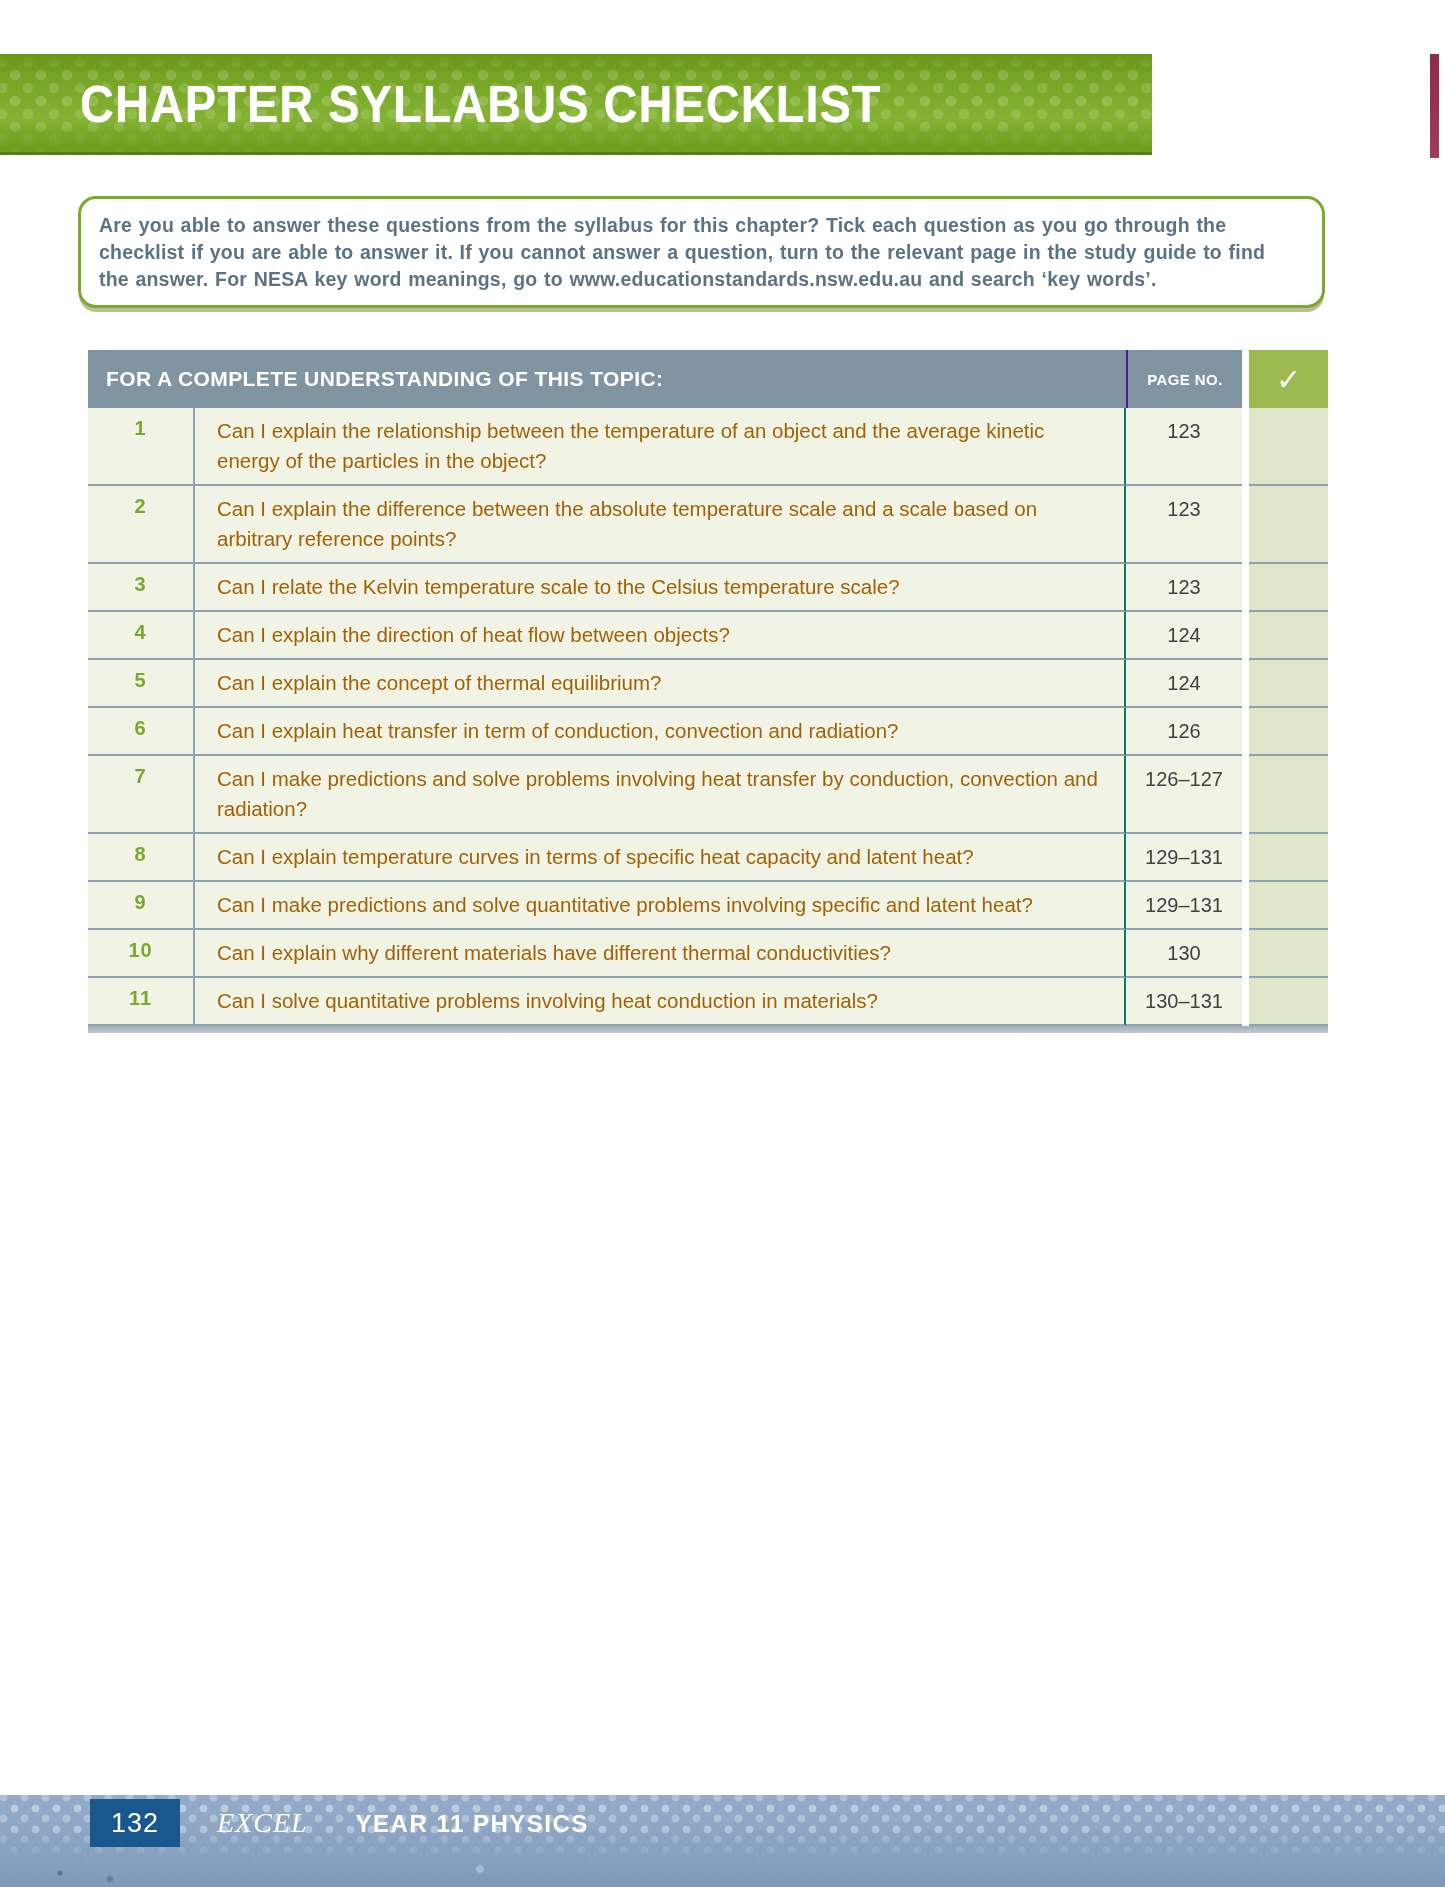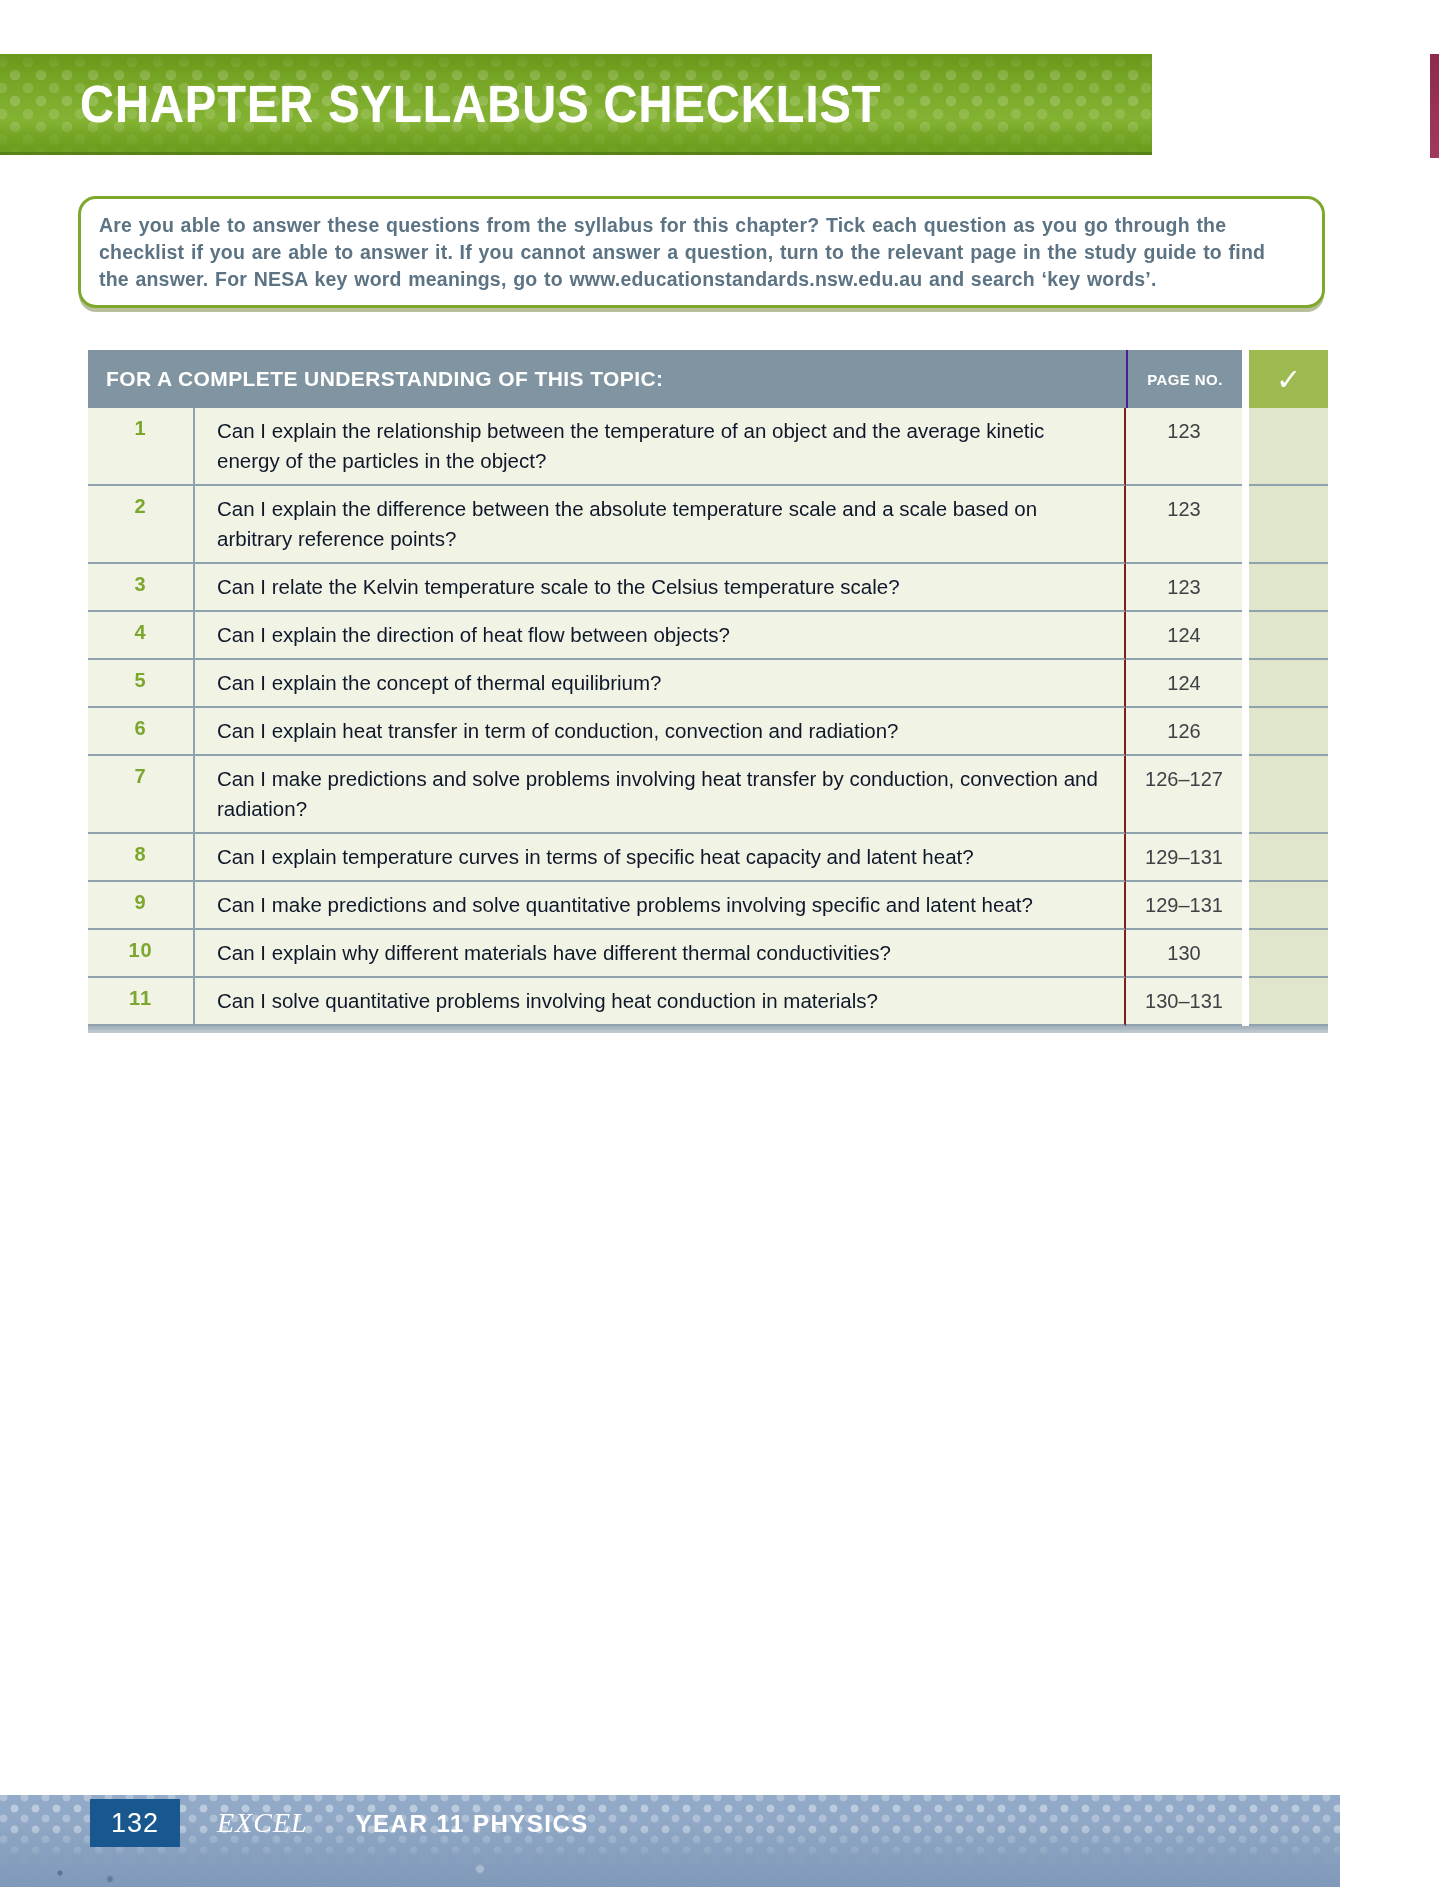--- a/index.html
+++ b/index.html
@@ -59,34 +59,34 @@
 
   .row .cell{ background:#F1F3E5; border-bottom:2px solid #90A2AD; }
   .row:last-child .cell{ border-bottom:none; }
   .row{ min-height:48px; }
   .row.tall{ min-height:74px; }
   .c-num{
     text-align:center; padding-top:9px; color:#7CA72F; font-weight:bold;
     font-size:20px; border-right:2px solid #90A2AD; letter-spacing:1px;
   }
   .c-q{
-    color:#0f172a; font-size:20.5px; line-height:30px;
-    padding:8px 24px 8px 22px; border-right:2px solid #7f1d1d;
+    color:#a16207; font-size:20.5px; line-height:30px;
+    padding:8px 24px 8px 22px; border-right:2px solid #0f766e;
   }
   .c-page{ color:#3E4245; font-size:20px; line-height:30px; text-align:center; padding-top:8px; }
   .c-gap{ background:#ffffff !important; border-bottom:none !important; }
   .c-check{ background:#E0E6CB !important; }
   .table-shadow{
     height:7px; width:1240px;
     background:linear-gradient(180deg,#9FAEB9,#C3CCD2);
   }
 
   
   .footer{
-    position:absolute; left:0; top:1795px; width:1340px; height:92px;
+    position:absolute; left:0; top:1795px; width:1445px; height:92px;
     background-color:#8BA4C2;
     background-image:
       radial-gradient(circle 3px at 60px 78px, rgba(36,66,104,.45) 0 2px, transparent 3px),
       radial-gradient(circle 4px at 110px 84px, rgba(36,66,104,.35) 0 2px, transparent 4px),
       radial-gradient(circle 5px at 480px 74px, rgba(255,255,255,.30) 0 3px, transparent 5px),
       linear-gradient(180deg, rgba(139,164,194,0) 0%, rgba(139,164,194,0) 34%,
                       rgba(134,159,190,.95) 68%, rgba(128,153,185,1) 100%),
       radial-gradient(circle, rgba(255,255,255,.38) 24%, rgba(255,255,255,0) 29%),
       radial-gradient(circle, rgba(255,255,255,.28) 24%, rgba(255,255,255,0) 29%),
       linear-gradient(180deg,#93ABC8,#87A0BF);

